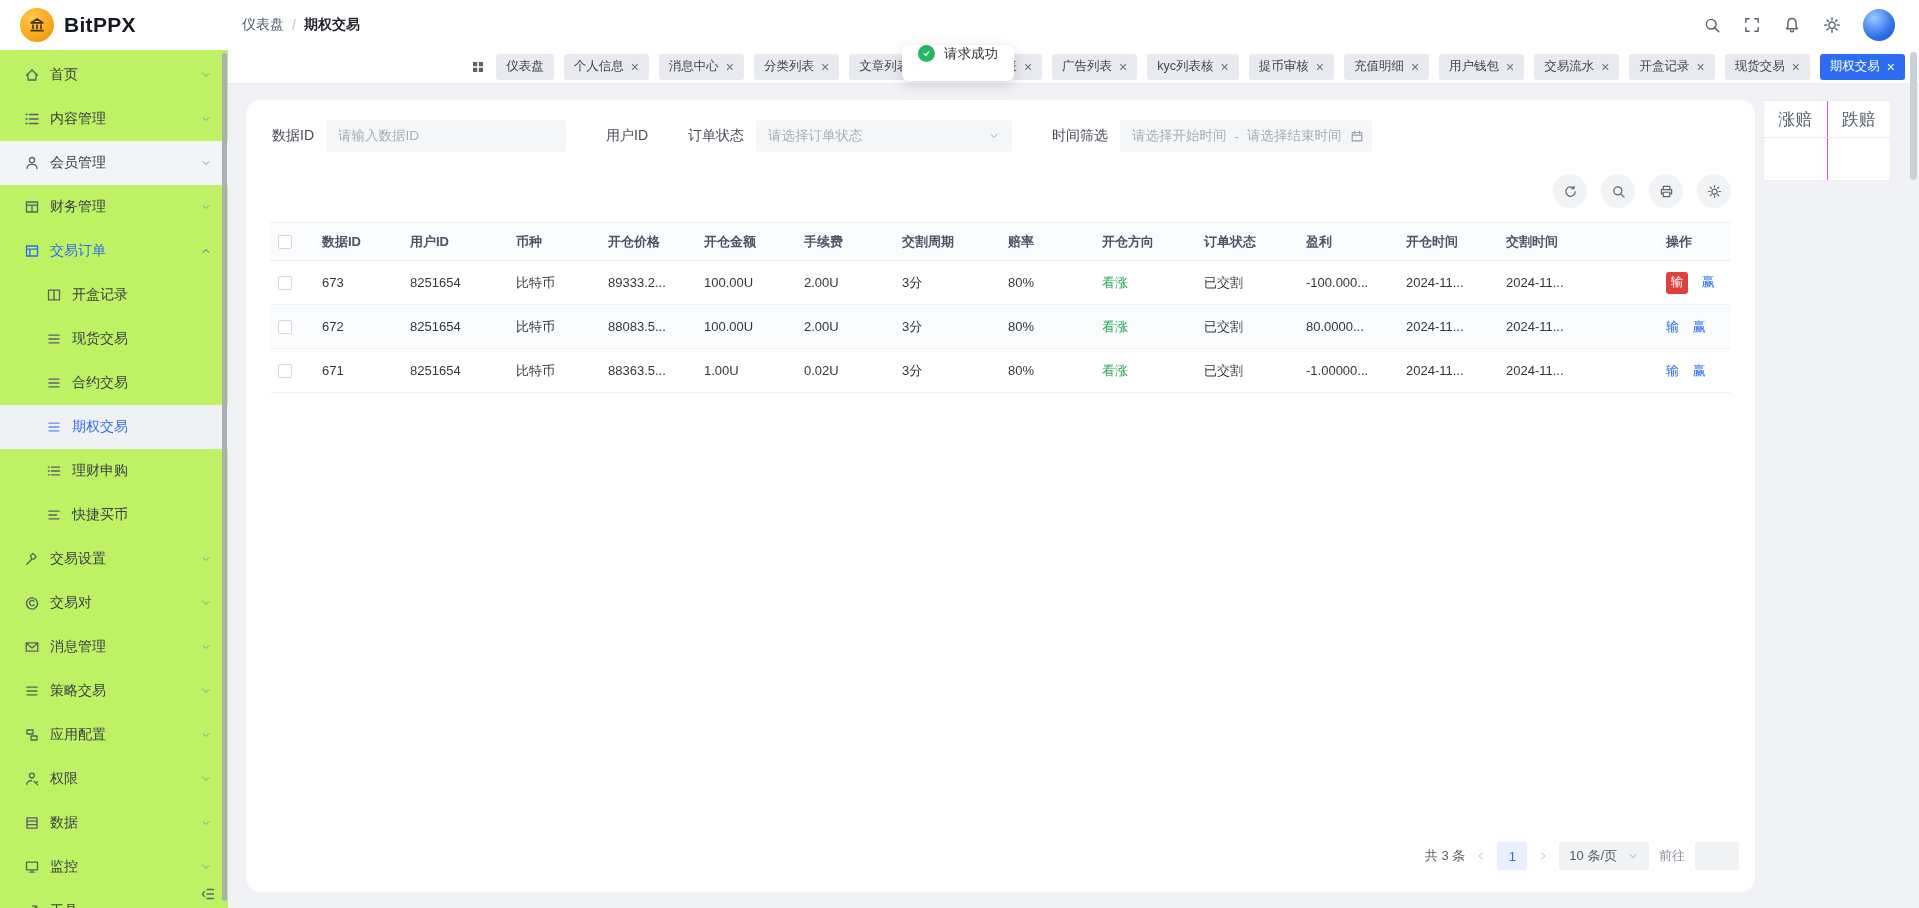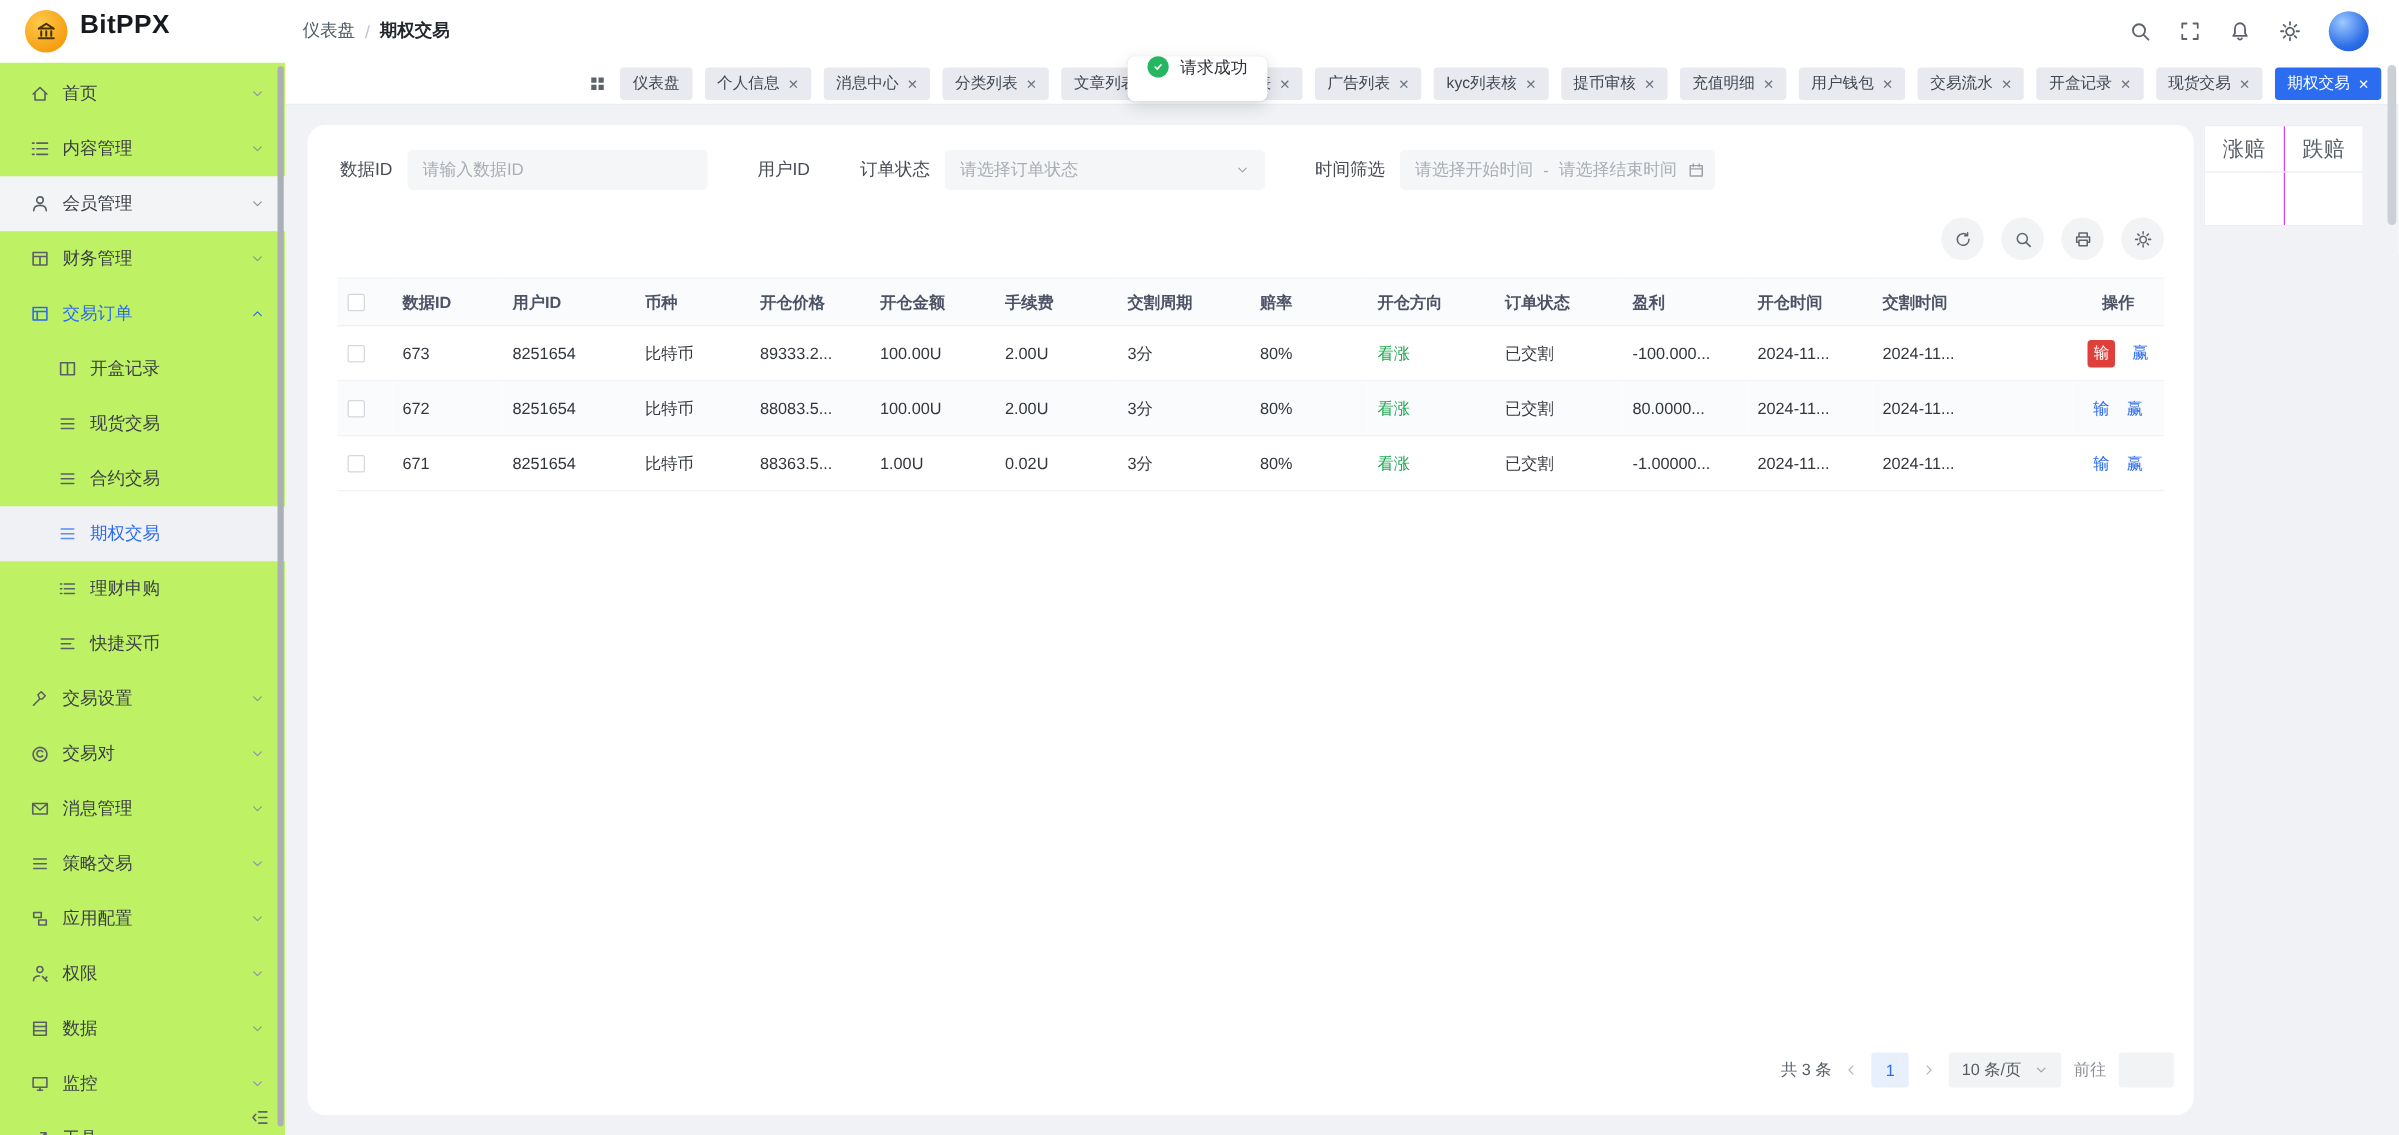--- a/index.html
+++ b/index.html
@@ -2,21 +2,21 @@
 <html><head>
 <meta charset="utf-8">
 <style>
   * { box-sizing: border-box; margin: 0; padding: 0; }
   html,body { width:1919px; height:908px; overflow:hidden; }
   body { font-family:"Liberation Sans","DejaVu Sans",sans-serif; font-size:14px; color:#32363d; background:#fff; position:relative; }
   svg { display:block; }
 
   
   .header { height:50px; display:flex; align-items:center; background:#fff; position:relative; z-index:5; }
-  .logo-area { width:228px; display:flex; gap:10px; padding-left:20px; flex:0 0 auto; }
+  .logo-area { width:228px; display:flex; align-items:center; gap:10px; padding-left:20px; flex:0 0 auto; }
   .logo-circle { width:34px; height:34px; border-radius:50%; background:radial-gradient(circle at 35% 30%, #ffc84a, #f6a014 70%, #ef9406); display:flex; align-items:center; justify-content:center; }
   .logo-circle svg { width:20px; height:20px; color:#463300; }
   .brand { font-size:21px; font-weight:bold; color:#16191f; letter-spacing:.3px; }
   .breadcrumb { display:flex; align-items:center; gap:8px; margin-left:14px; font-size:14px; }
   .crumb-first { color:#515a68; }
   .crumb-sep { color:#c0c4cc; }
   .crumb-last { color:#23262d; font-weight:600; }
   .header-right { margin-left:auto; display:flex; align-items:center; gap:22px; padding-right:24px; }
   .hdr-icon { width:18px; height:18px; color:#5d646e; cursor:pointer; }
   .hdr-icon svg { width:18px; height:18px; }
@@ -86,21 +86,21 @@
   .toolbar-row { display:flex; justify-content:flex-end; gap:14px; padding:22px 24px 0; }
   .tool-btn { width:34px; height:34px; border-radius:50%; background:#f1f3f5; display:flex; align-items:center; justify-content:center; color:#5f6670; cursor:pointer; }
   .tool-btn svg { width:15px; height:15px; }
 
   
   .table-wrap { margin:14px 24px 0; flex:1; min-height:0; }
   table { width:100%; border-collapse:collapse; font-size:13px; table-layout:fixed; }
   thead th { height:38px; background:#fafbfc; border-top:1px solid #f0f2f5; border-bottom:1px solid #eef0f4; color:#4c5365; font-weight:700; text-align:left; padding:0 8px; white-space:nowrap; }
   tbody td { height:44px; border-bottom:1px solid #f0f2f5; color:#32363d; padding:0 8px; white-space:nowrap; overflow:hidden; }
   tbody tr:nth-child(even) { background:#fafbfc; }
-  th.col-op, td.col-op { text-align:center; }
+  th.col-op, td.col-op { text-align:left; }
   .checkbox { width:14px; height:14px; border:1px solid #d4d7dc; border-radius:2px; background:#fff; display:inline-block; vertical-align:middle; cursor:pointer; }
   .dir-up { color:#23a855; }
   .op-lose { color:#2b6cf0; cursor:pointer; }
   .op-lose.badge { display:inline-flex; align-items:center; justify-content:center; width:22px; height:22px; border-radius:3px; background:#e0403c; color:#fff; font-size:12.5px; }
   .op-win { color:#2b6cf0; cursor:pointer; margin-left:10px; }
 
   
   .pagination { margin-top:auto; display:flex; justify-content:flex-end; align-items:center; gap:10px; padding:0 16px 22px; color:#565c66; font-size:13px; }
   .pg-arrow { width:12px; height:12px; color:#b4b8bf; cursor:pointer; }
   .pg-arrow svg { width:12px; height:12px; }

